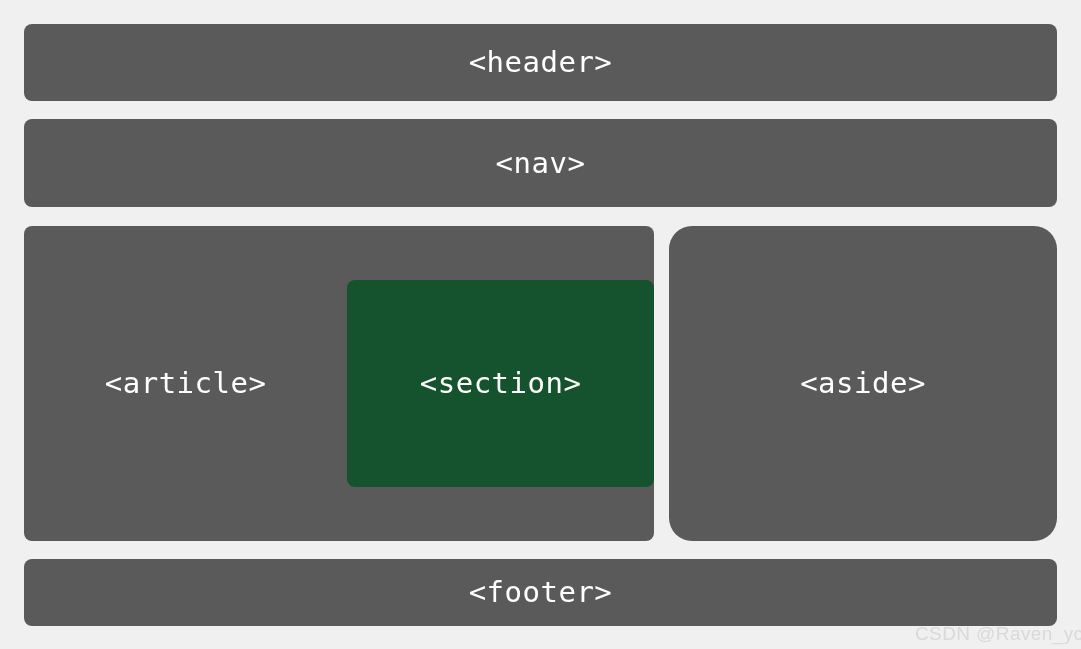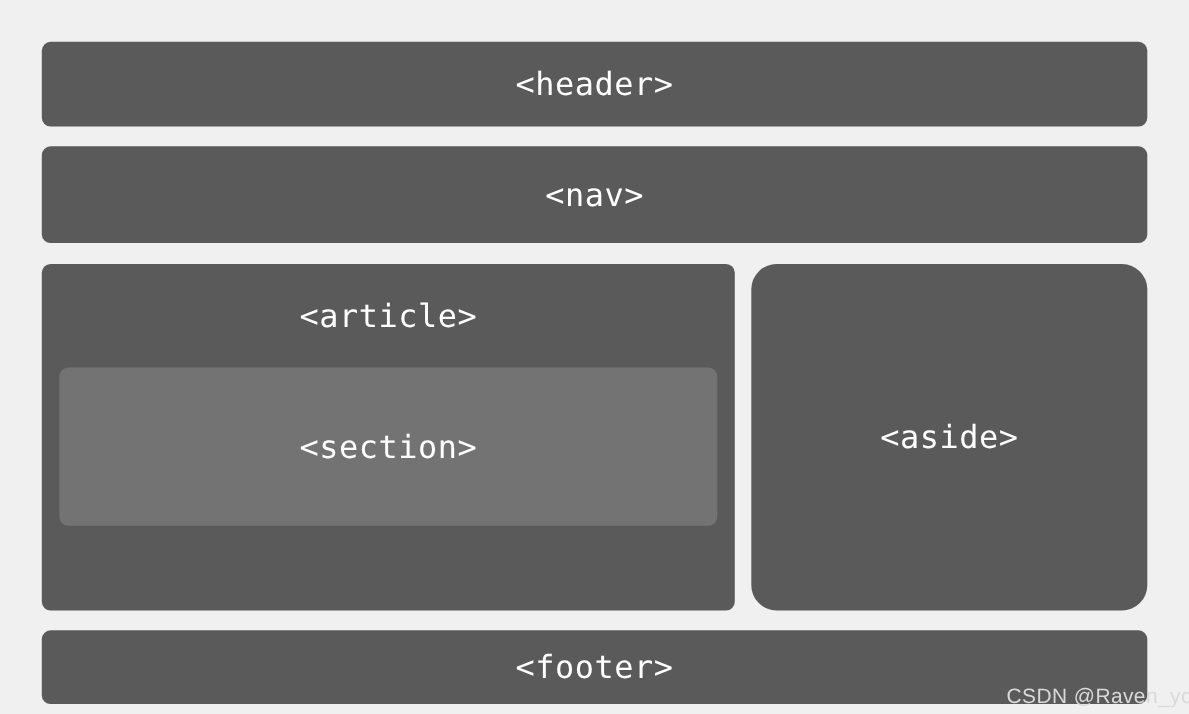--- a/index.html
+++ b/index.html
@@ -16,21 +16,21 @@
     font-family: "DejaVu Sans Mono", "Liberation Mono", monospace;
     position: relative;
   }
 
   #layout-root {
     position: absolute;
     left: 0;
     top: 0;
     width: 1081px;
     height: 649px;
-    padding: 38px;
+    padding: 24px;
     display: flex;
     flex-direction: column;
   }
 
   .block {
     background: #5a5a5a;
     border-radius: 8px;
     color: #ffffff;
     display: flex;
     align-items: center;
@@ -59,39 +59,39 @@
     height: 315px;
     flex: none;
     display: flex;
     flex-direction: row;
     gap: 15px;
   }
 
   #article-block {
     width: 630px;
     flex: none;
-    flex-direction: column;
+    flex-direction: row;
     justify-content: flex-start;
     padding: 0;
   }
 
   #article-label {
     height: 94px;
     display: flex;
     align-items: center;
     justify-content: center;
     width: 100%;
     font-size: 29px;
   }
 
   #section-block {
-    background: #737373;
+    background: #14532d;
     border-radius: 8px;
     width: 598px;
-    height: 144px;
+    height: 207px;
     display: flex;
     align-items: center;
     justify-content: center;
     color: #ffffff;
     font-size: 29px;
     line-height: 1;
   }
 
   #aside-block {
     flex: 1 1 auto;

